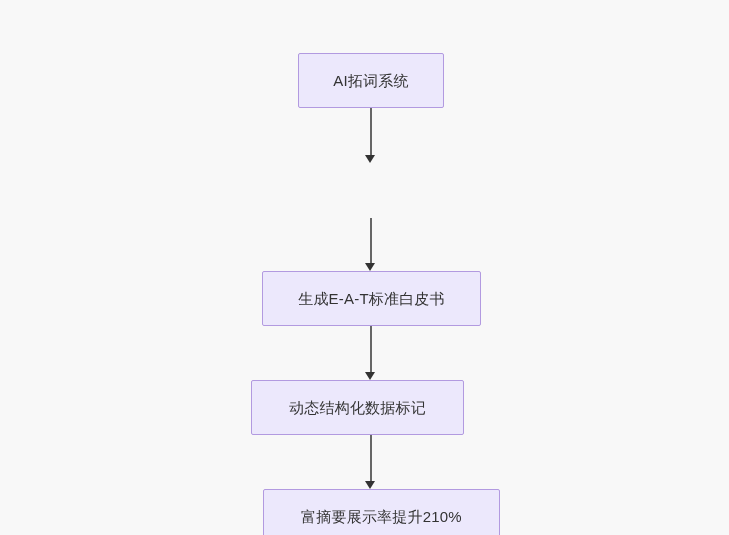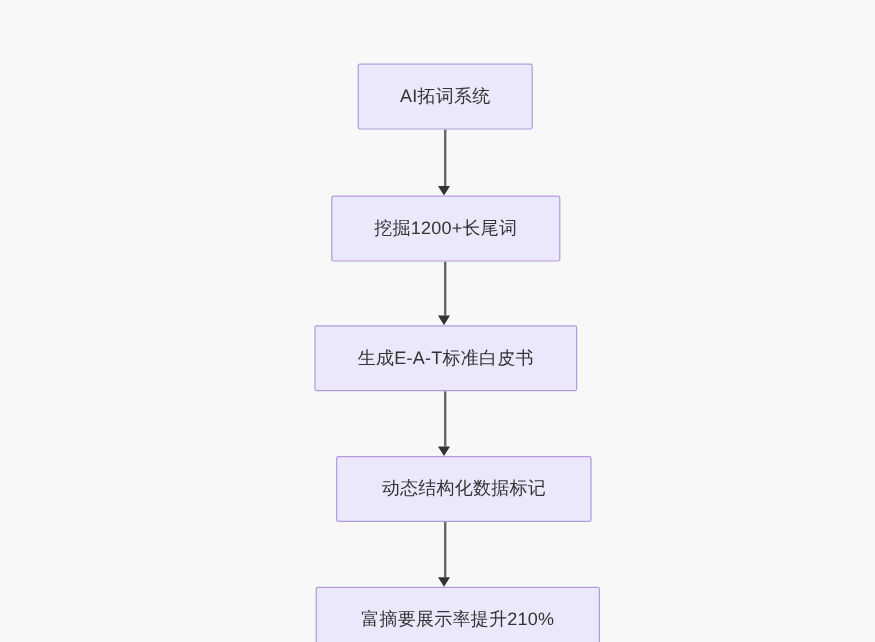--- a/index.html
+++ b/index.html
@@ -67,29 +67,26 @@
   <div class="flow-edge" style="left:370px; top:288px; height:46px;"></div>
   <div class="flow-arrowhead" style="left:364.5px; top:334px;"></div>
 
   <div class="flow-edge" style="left:370px; top:397px; height:46px;"></div>
   <div class="flow-arrowhead" style="left:364.5px; top:443px;"></div>
 
   <div class="flow-node" style="left:298px; top:15px; width:146px; height:55px;">
     <span class="flow-node-label">AI拓词系统</span>
   </div>
 
-  <div class="flow-node" style="left:276px; top:125px; width:191px; height:55px;">
-    <span class="flow-node-label">挖掘1200+长尾词</span>
-  </div>
 
   <div class="flow-node" style="left:262px; top:233px; width:219px; height:55px;">
     <span class="flow-node-label">生成E-A-T标准白皮书</span>
   </div>
 
-  <div class="flow-node" style="left:280px; top:342px; width:213px; height:55px;">
+  <div class="flow-node" style="left:251px; top:342px; width:213px; height:55px;">
     <span class="flow-node-label">动态结构化数据标记</span>
   </div>
 
   <div class="flow-node" style="left:263px; top:451px; width:237px; height:55px;">
     <span class="flow-node-label">富摘要展示率提升210%</span>
   </div>
 
 </div>
 
 </body></html>

